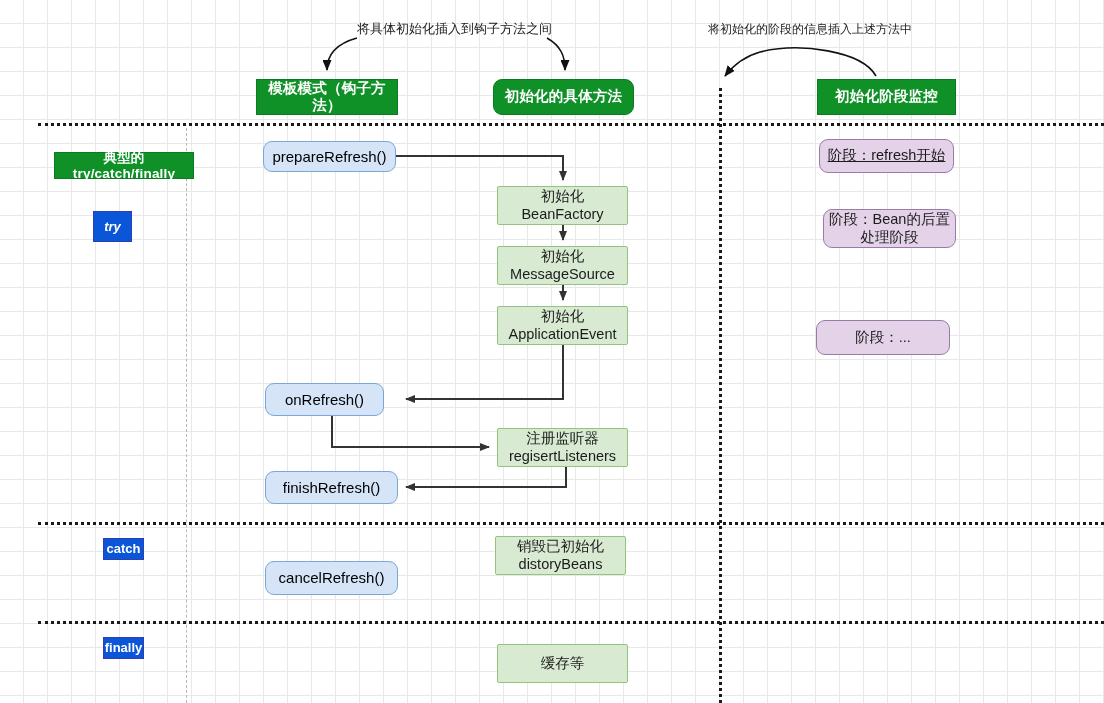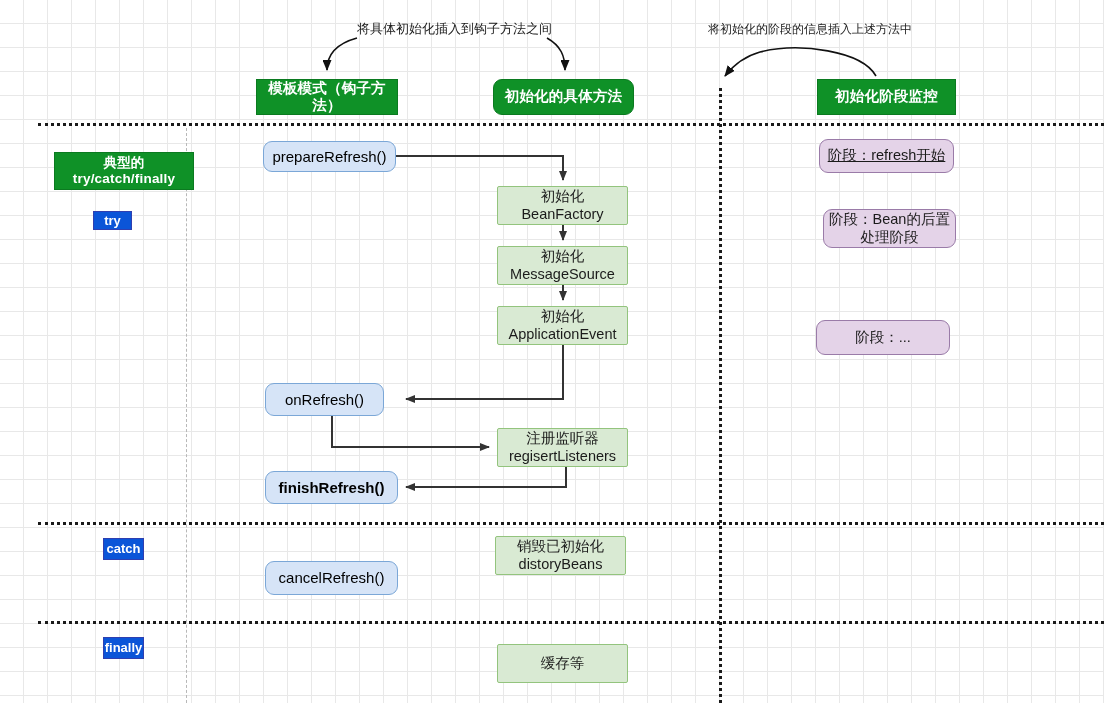--- a/index.html
+++ b/index.html
@@ -109,28 +109,28 @@
   <div class="hsep" style="left:38px;top:621px;width:1066px;"></div>
   <div class="vsep" style="left:719px;top:88px;height:615px;"></div>
 
   <div class="note" style="left:357px;top:20px;">将具体初始化插入到钩子方法之间</div>
   <div class="note" style="left:708px;top:21px;font-size:12px;">将初始化的阶段的信息插入上述方法中</div>
 
   <div class="node hdr" style="left:256px;top:79px;width:142px;height:36px;">模板模式（钩子方法）</div>
   <div class="node hdr" style="left:493px;top:79px;width:141px;height:36px;border-radius:9px;">初始化的具体方法</div>
   <div class="node hdr" style="left:817px;top:79px;width:139px;height:36px;">初始化阶段监控</div>
 
-  <div class="node hdr" style="left:54px;top:152px;width:140px;height:38px;font-size:13.5px;">典型的try/catch/finally</div>
-  <div class="node badge" style="left:93px;top:211px;width:39px;height:19px;">try</div>
+  <div class="node hdr" style="left:54px;top:152px;width:140px;height:27px;font-size:13.5px;">典型的try/catch/finally</div>
+  <div class="node badge" style="left:93px;top:211px;width:39px;height:31px;font-style:italic;">try</div>
   <div class="node badge" style="left:103px;top:538px;width:41px;height:22px;">catch</div>
   <div class="node badge" style="left:103px;top:637px;width:41px;height:22px;">finally</div>
 
   <div class="node meth" style="left:263px;top:141px;width:133px;height:31px;">prepareRefresh()</div>
   <div class="node meth" style="left:265px;top:383px;width:119px;height:33px;">onRefresh()</div>
-  <div class="node meth" style="left:265px;top:471px;width:133px;height:33px;font-weight:bold;">finishRefresh()</div>
+  <div class="node meth" style="left:265px;top:471px;width:133px;height:33px;">finishRefresh()</div>
   <div class="node meth" style="left:265px;top:561px;width:133px;height:34px;">cancelRefresh()</div>
 
   <div class="node step" style="left:497px;top:186px;width:131px;height:39px;flex-direction:column;">
     <span>初始化</span>
     <span>BeanFactory</span>
   </div>
   <div class="node step" style="left:497px;top:246px;width:131px;height:39px;flex-direction:column;">
     <span>初始化</span>
     <span>MessageSource</span>
   </div>

